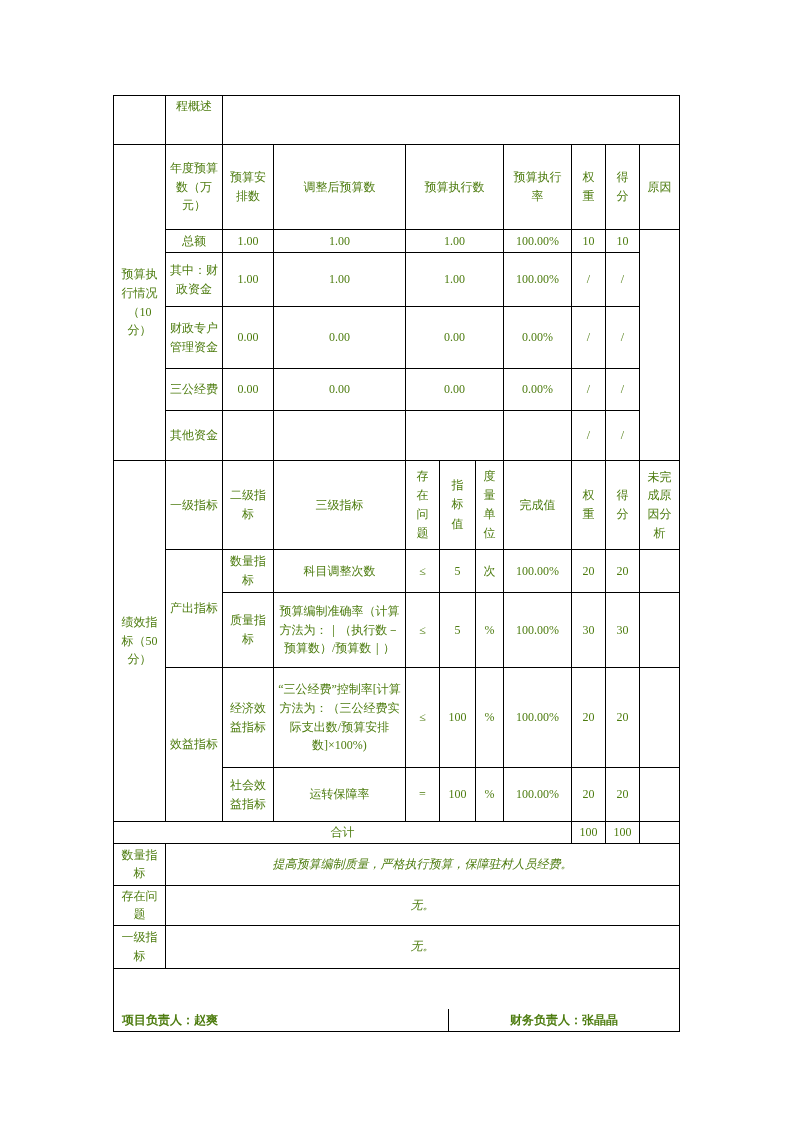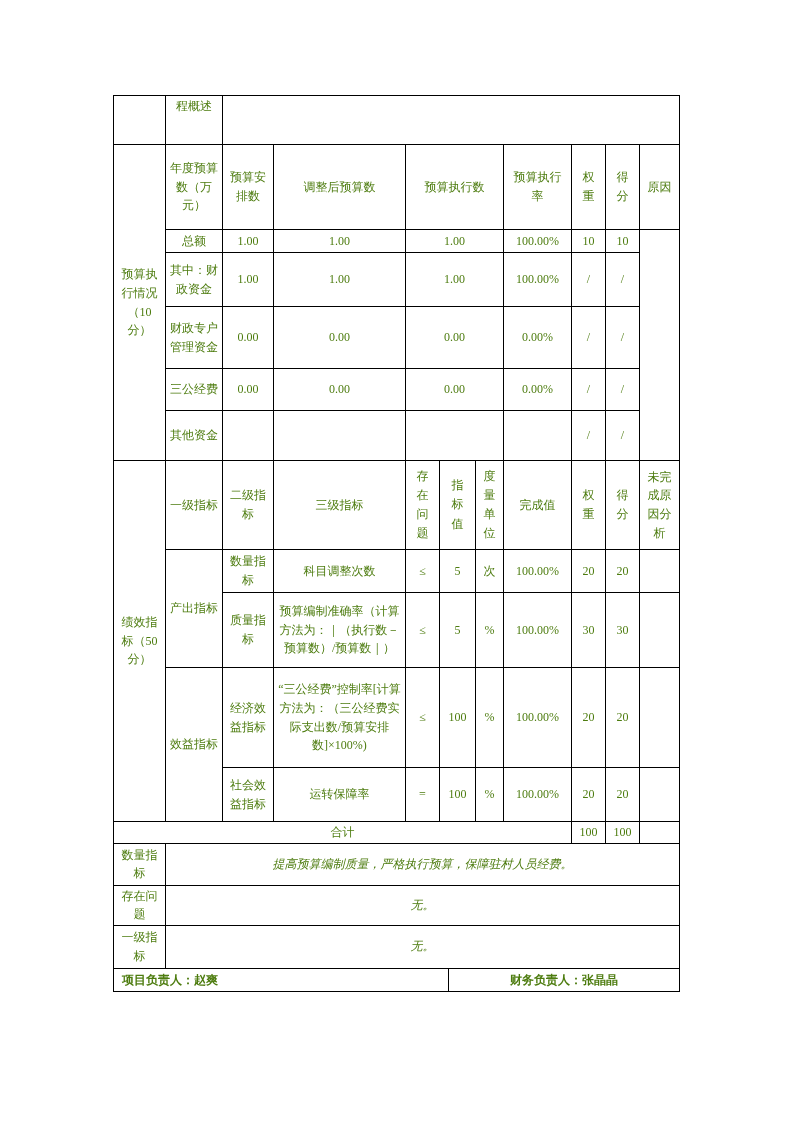--- a/index.html
+++ b/index.html
@@ -25,21 +25,21 @@
     font-size:12px;
     line-height:1.55;
     overflow:hidden;
     overflow-wrap:break-word;
   }
   .tbl td.topleft { vertical-align:top; }
   .stack { display:inline-block; width:1em; line-height:1.6; }
   .italic { font-style:italic; }
   .leftal { text-align:left; padding-left:8px; }
   td.sig-cell { padding:0; }
-  .sig-wrap { display:flex; width:100%; height:100%; align-items:stretch; }
+  .sig-wrap { display:flex; width:100%; height:100%; align-items:stretch;margin-top:40px; }
   .sig-left {
     width:335px; box-sizing:border-box;
     border-right:1px solid #000;
     text-align:left; padding:2px 8px;
     font-family:"Liberation Sans","DejaVu Sans",sans-serif;
     font-weight:bold; font-size:12px; line-height:1.55;
   }
   .sig-right {
     flex:1; text-align:center; padding:2px 8px;
     font-family:"Liberation Sans","DejaVu Sans",sans-serif;

